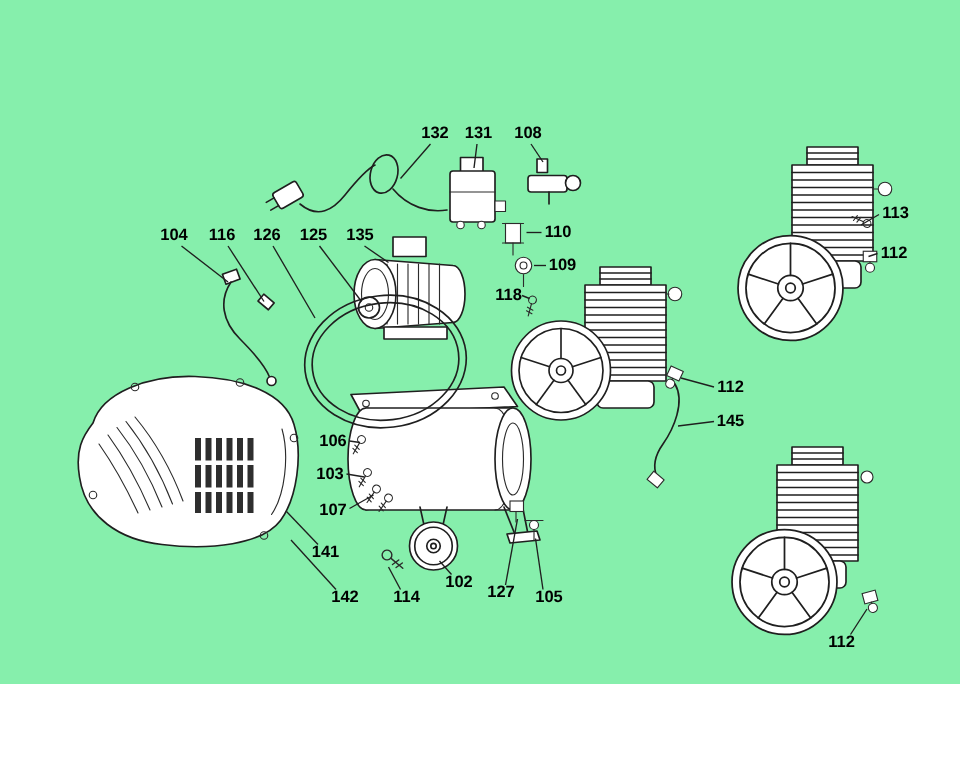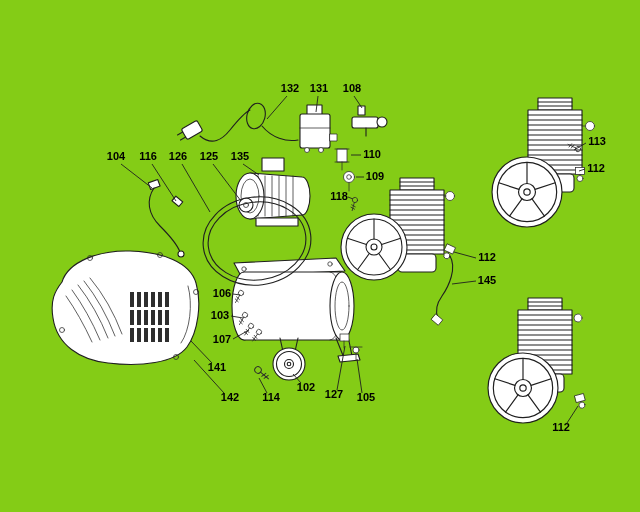--- a/index.html
+++ b/index.html
@@ -1,16 +1,16 @@
 <!DOCTYPE html>
 <html><head>
 <meta charset="utf-8">
 <style>
   html,body{margin:0;padding:0;background:#ffffff;}
-  .stage{position:relative;width:640px;height:512px;background:#84cc16;overflow:hidden;
+  .stage{position:relative;width:640px;height:456px;background:#86efac;overflow:hidden;
          font-family:"Liberation Sans",sans-serif;}
   svg{display:block;}
   .art{stroke:#1f1f1f;stroke-width:1.1;fill:none;stroke-linecap:round;stroke-linejoin:round;}
   .art-thin{stroke:#2b2b2b;stroke-width:0.75;fill:none;stroke-linecap:round;}
   .fill-white{fill:#ffffff;}
   .slot{fill:#2e2e2e;stroke:none;}
   .part-label{font-family:"Liberation Sans",sans-serif;font-size:11px;font-weight:bold;
               fill:#000000;text-anchor:middle;}
   .leader{stroke:#1f1f1f;stroke-width:0.9;fill:none;}
 </style>

